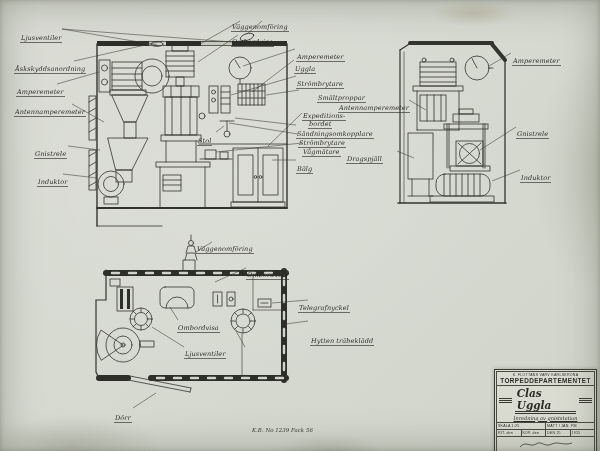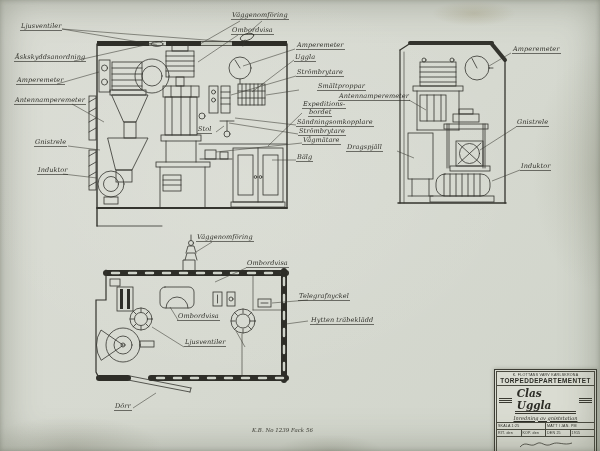--- a/index.html
+++ b/index.html
@@ -15,21 +15,21 @@
     font-family:"DejaVu Serif", serif;
   }
   .sheet::after{
     content:"";position:absolute;inset:0;pointer-events:none;
     box-shadow:inset 0 0 38px rgba(75,80,62,.40), inset 0 0 5px rgba(60,65,50,.30);
   }
   svg.art{position:absolute;left:0;top:0;}
   .lbl{
     position:absolute;font:italic 6.5px "DejaVu Serif", serif;color:#2e2e28;
     border-bottom:1px solid rgba(46,46,40,.65);padding:0 1px 0 1px;line-height:7px;
-    white-space:nowrap;letter-spacing:.1px;
+    white-space:nowrap;letter-spacing:.1px;margin-top:12px;
   }
   .note{
     position:absolute;font:italic 5.5px "DejaVu Serif", serif;color:#3a3a32;white-space:nowrap;
   }
   
   .tblock{
     position:absolute;left:494px;top:369px;width:103px;height:100px;
     background:#dadcd2;border:1px solid #3c3c34;box-sizing:border-box;padding:1px;
     box-shadow:0 0 4px rgba(80,85,65,.4);
   }
@@ -276,21 +276,21 @@
   <div class="lbl" style="left:516px;top:119px">Gnistrele</div>
   <div class="lbl" style="left:520px;top:163px">Induktor</div>
 
   <div class="lbl" style="left:197px;top:126px">Stol</div>
 
   <div class="lbl" style="left:196px;top:234px">Väggenomföring</div>
   <div class="lbl" style="left:246px;top:260px">Ombordvisa</div>
   <div class="lbl" style="left:177px;top:313px">Ombordvisa</div>
   <div class="lbl" style="left:184px;top:339px">Ljusventiler</div>
   <div class="lbl" style="left:298px;top:293px">Telegrafnyckel</div>
-  <div class="lbl" style="left:310px;top:317px">Hytten träbeklädd</div>
+  <div class="lbl" style="left:310px;top:326px">Hytten träbeklädd</div>
   <div class="lbl" style="left:114px;top:403px">Dörr</div>
 
   <div class="note" style="left:252px;top:427px">K.B. No 1239 Fack 56</div>
 
   <div class="tblock">
     <div class="tb-inner">
       <div class="tb-org">K. FLOTTANS VARV KARLSKRONA</div>
       <div class="tb-dept">TORPEDDEPARTEMENTET</div>
       <div class="tb-ship-row">
         <span class="bars"></span>

